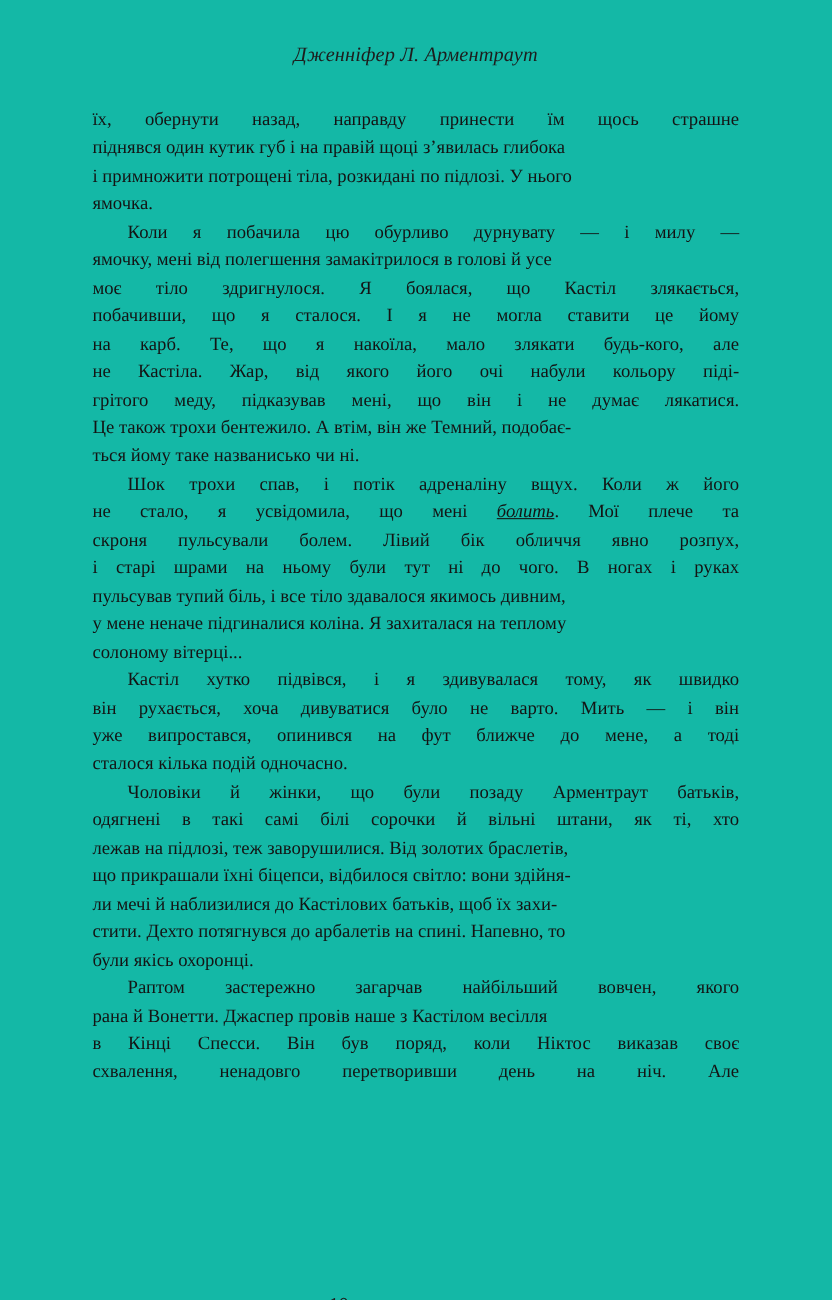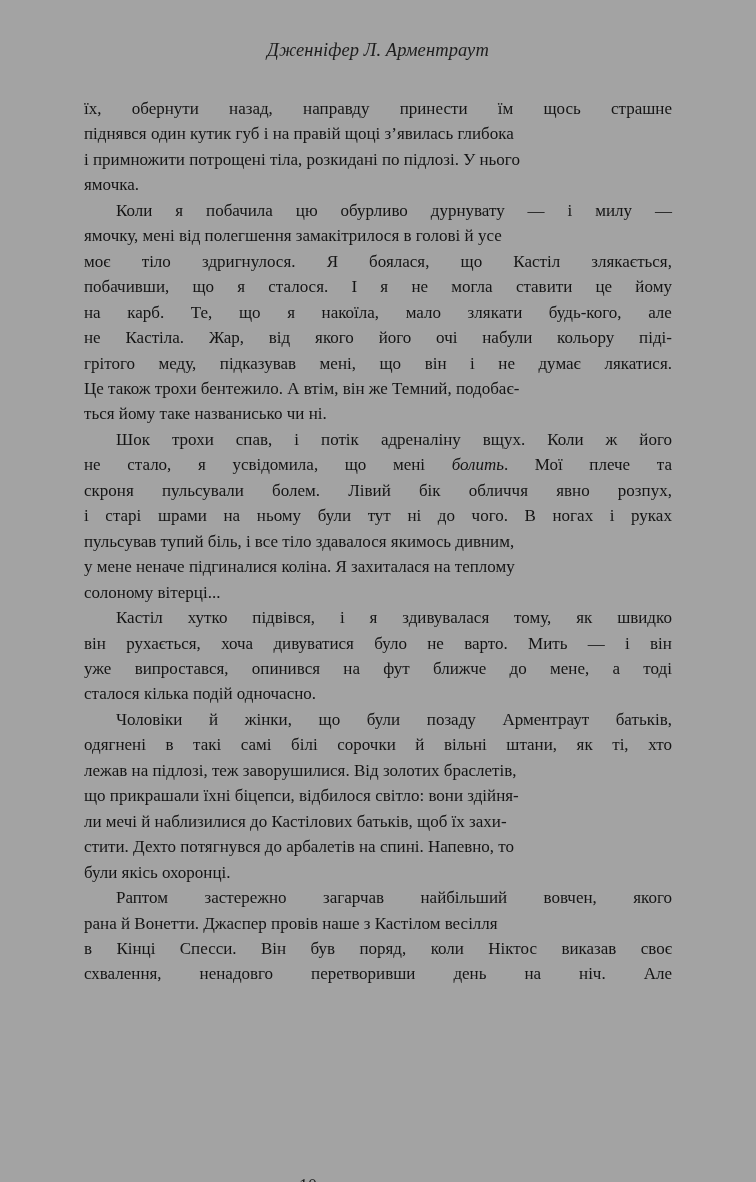--- a/index.html
+++ b/index.html
@@ -5,21 +5,21 @@
   html, body {
     margin: 0;
     padding: 0;
     background: #ffffff;
   }
   .page {
     position: relative;
     width: 756px;
     height: 1182px;
     margin: 0 auto;
-    background: #a3a3a3;
+    background: #14b8a6;
     overflow: hidden;
     font-family: "Liberation Serif", "DejaVu Serif", serif;
     color: #1a1a1a;
   }
   .running-head {
     position: absolute;
     top: 40px;
     left: 0;
     width: 756px;
     text-align: center;
@@ -56,20 +56,21 @@
   }
   .ln.indent {
     text-indent: 32px;
   }
   .ln.justify.indent {
     text-indent: 0;
     padding-left: 32px;
   }
   em.emph {
     font-style: italic;
+    text-decoration: underline;
   }
   .folio {
     position: absolute;
     top: 1176px;
     left: 0;
     width: 616px;
     text-align: center;
     font-size: 18px;
     color: #1d1d1d;
   }

